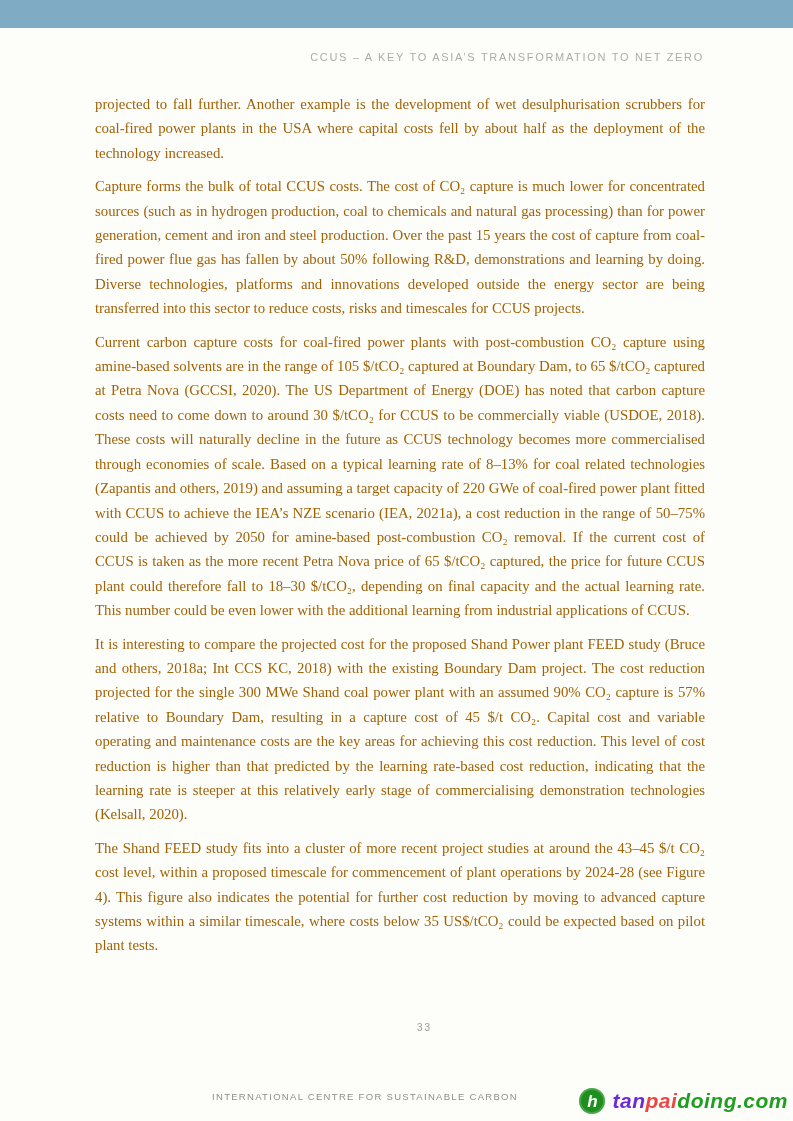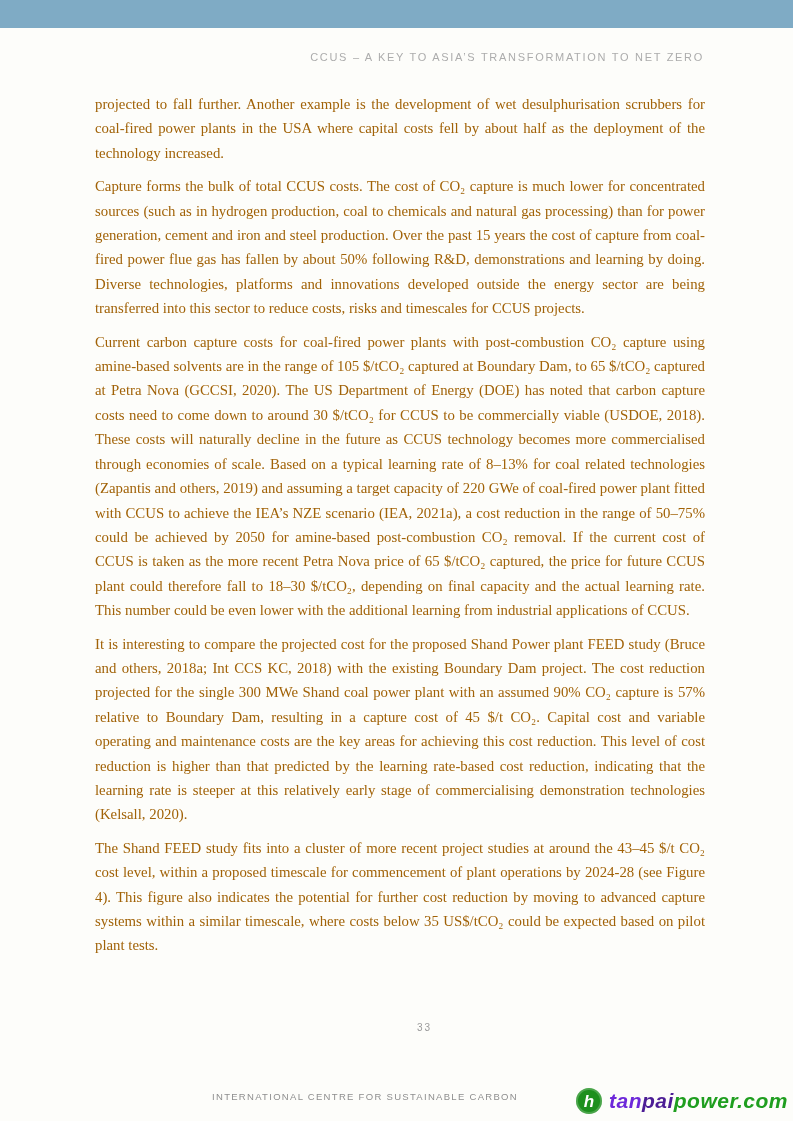--- a/index.html
+++ b/index.html
@@ -75,14 +75,14 @@
   </div>
 
 <div class="page-number">33</div>
 
 <div class="page-footer">
   <div>INTERNATIONAL CENTRE FOR SUSTAINABLE CARBON</div>
 </div>
 
 <div class="site-logo">
   <span class="logo-badge">h</span>
-  <span class="logo-text" id="logo-text"><span style="color: #6d28d9;">tan</span><span style="color: #4c1d95;">pai</span><span style="color: rgb(31, 158, 31);">power</span><span style="color: rgb(31, 158, 31);">.com</span></span>
+  <span class="logo-text" id="logo-text"><span style="color: #6d28d9;">tan</span><span style="color: #ef4444;">pai</span><span style="color: rgb(31, 158, 31);">doing</span><span style="color: rgb(31, 158, 31);">.com</span></span>
 </div>
 
 </body></html>

